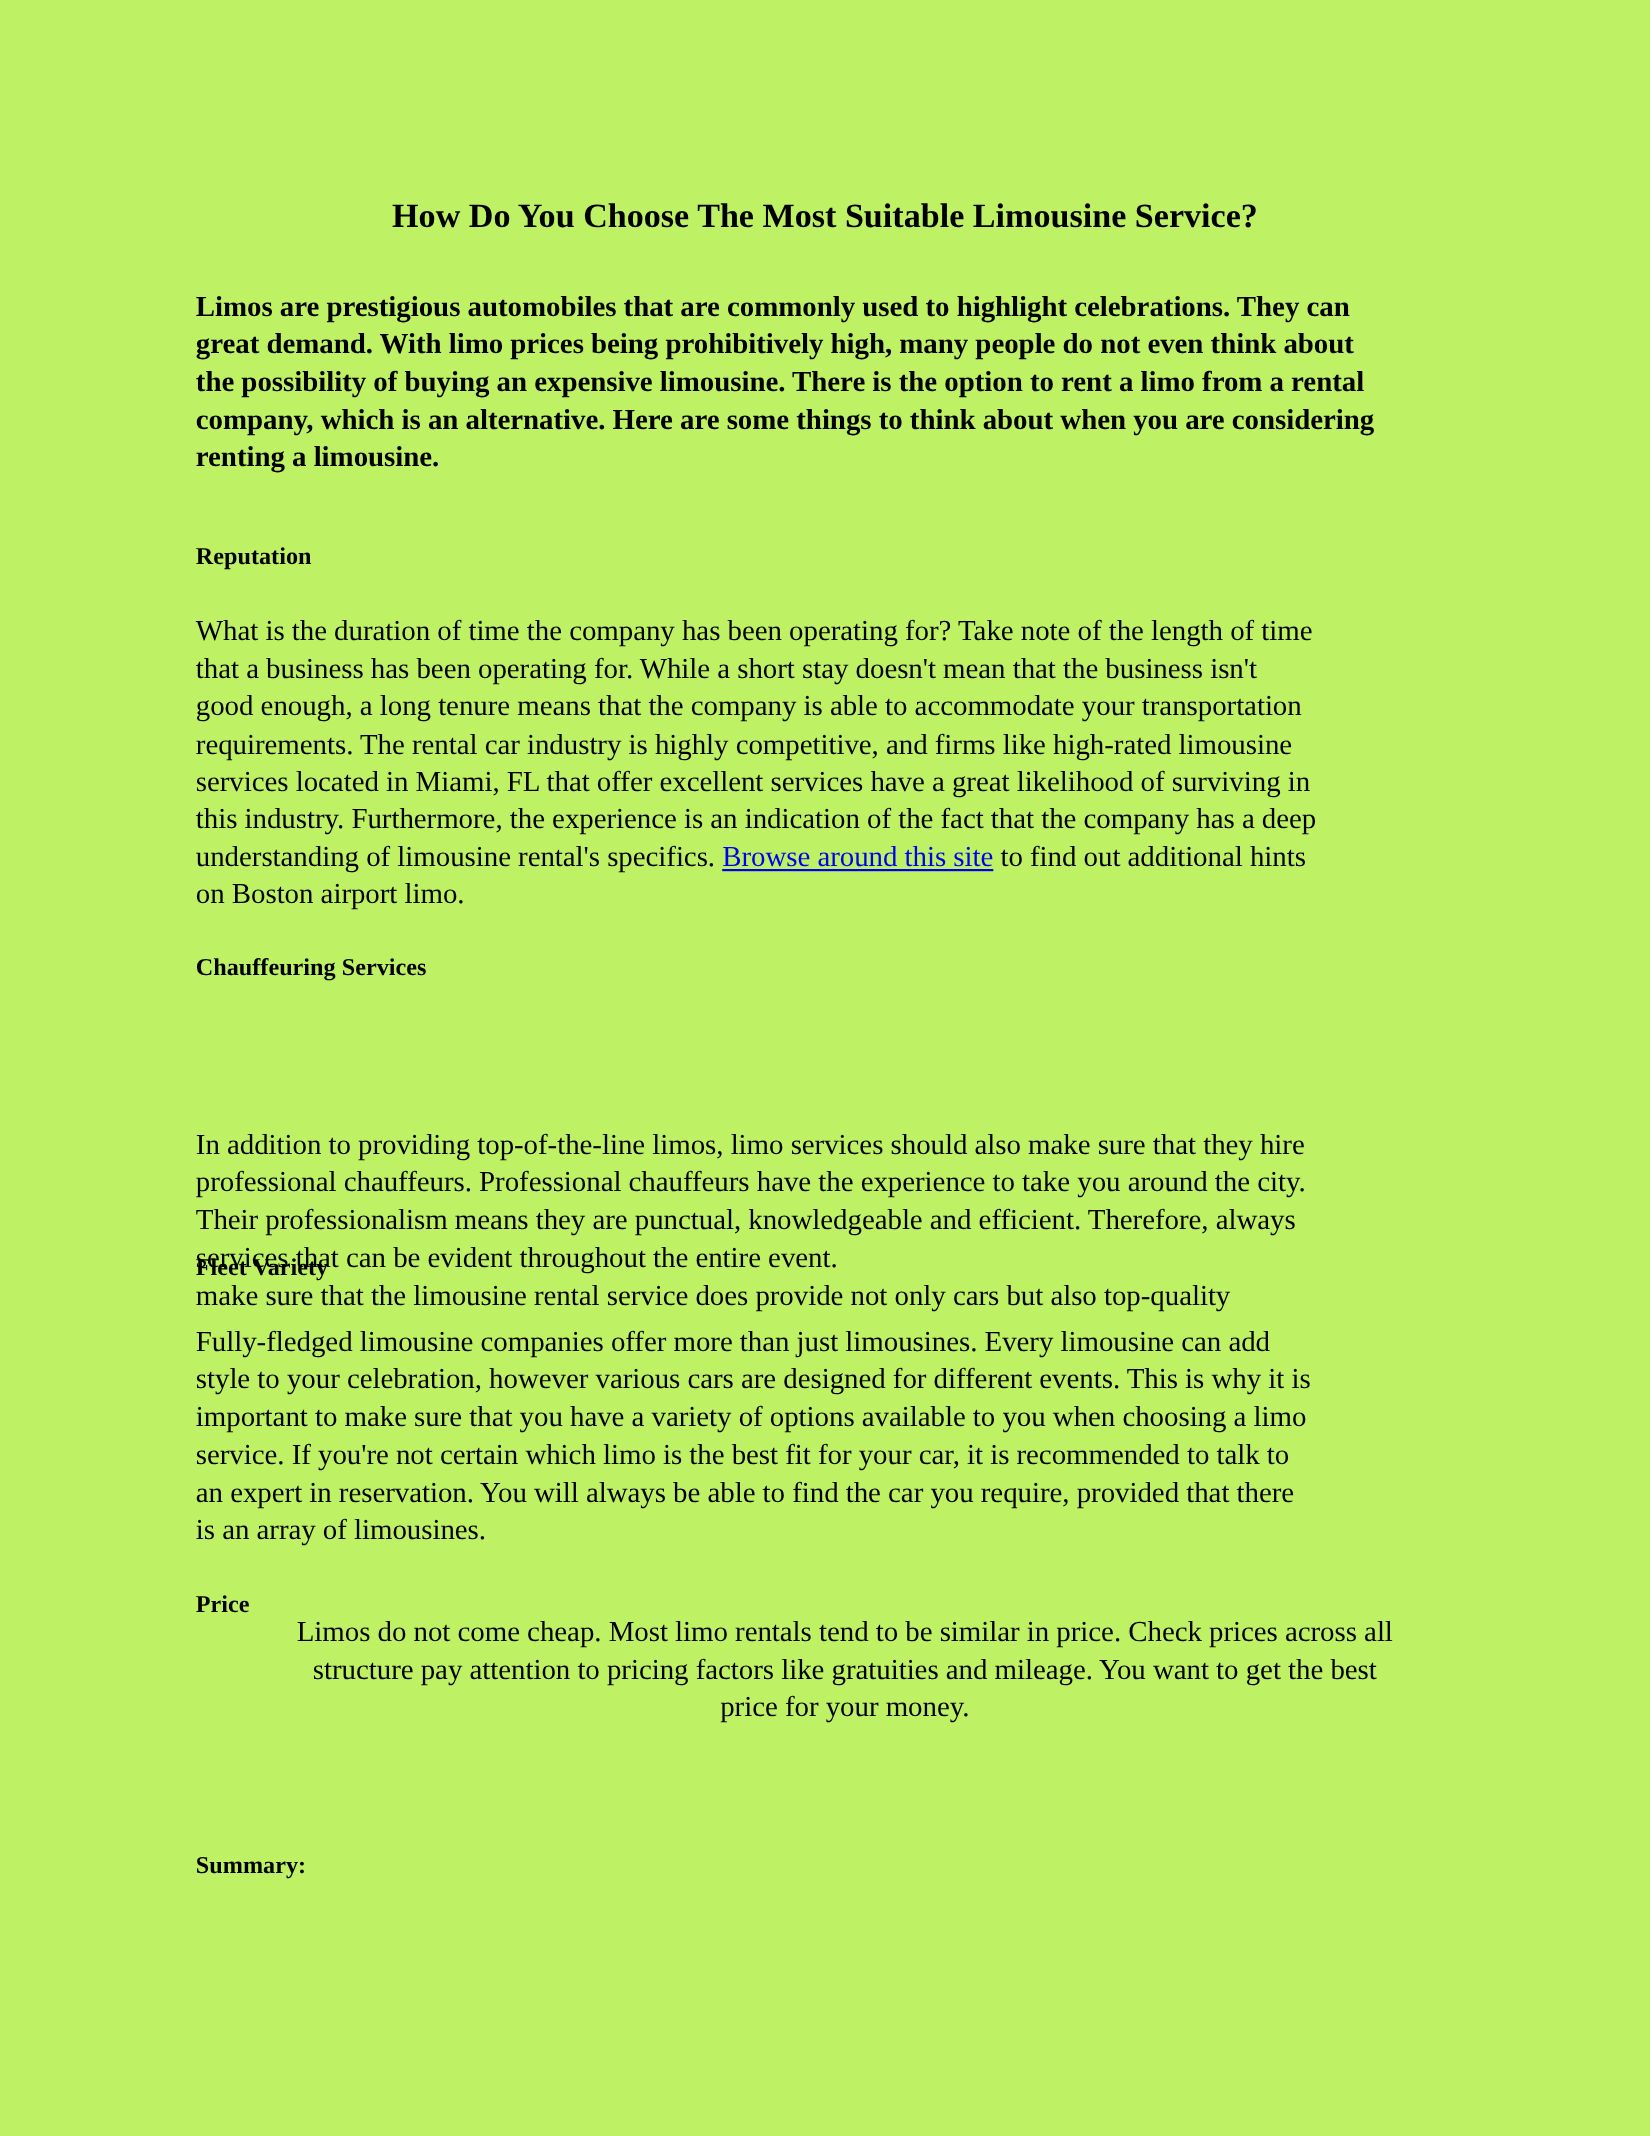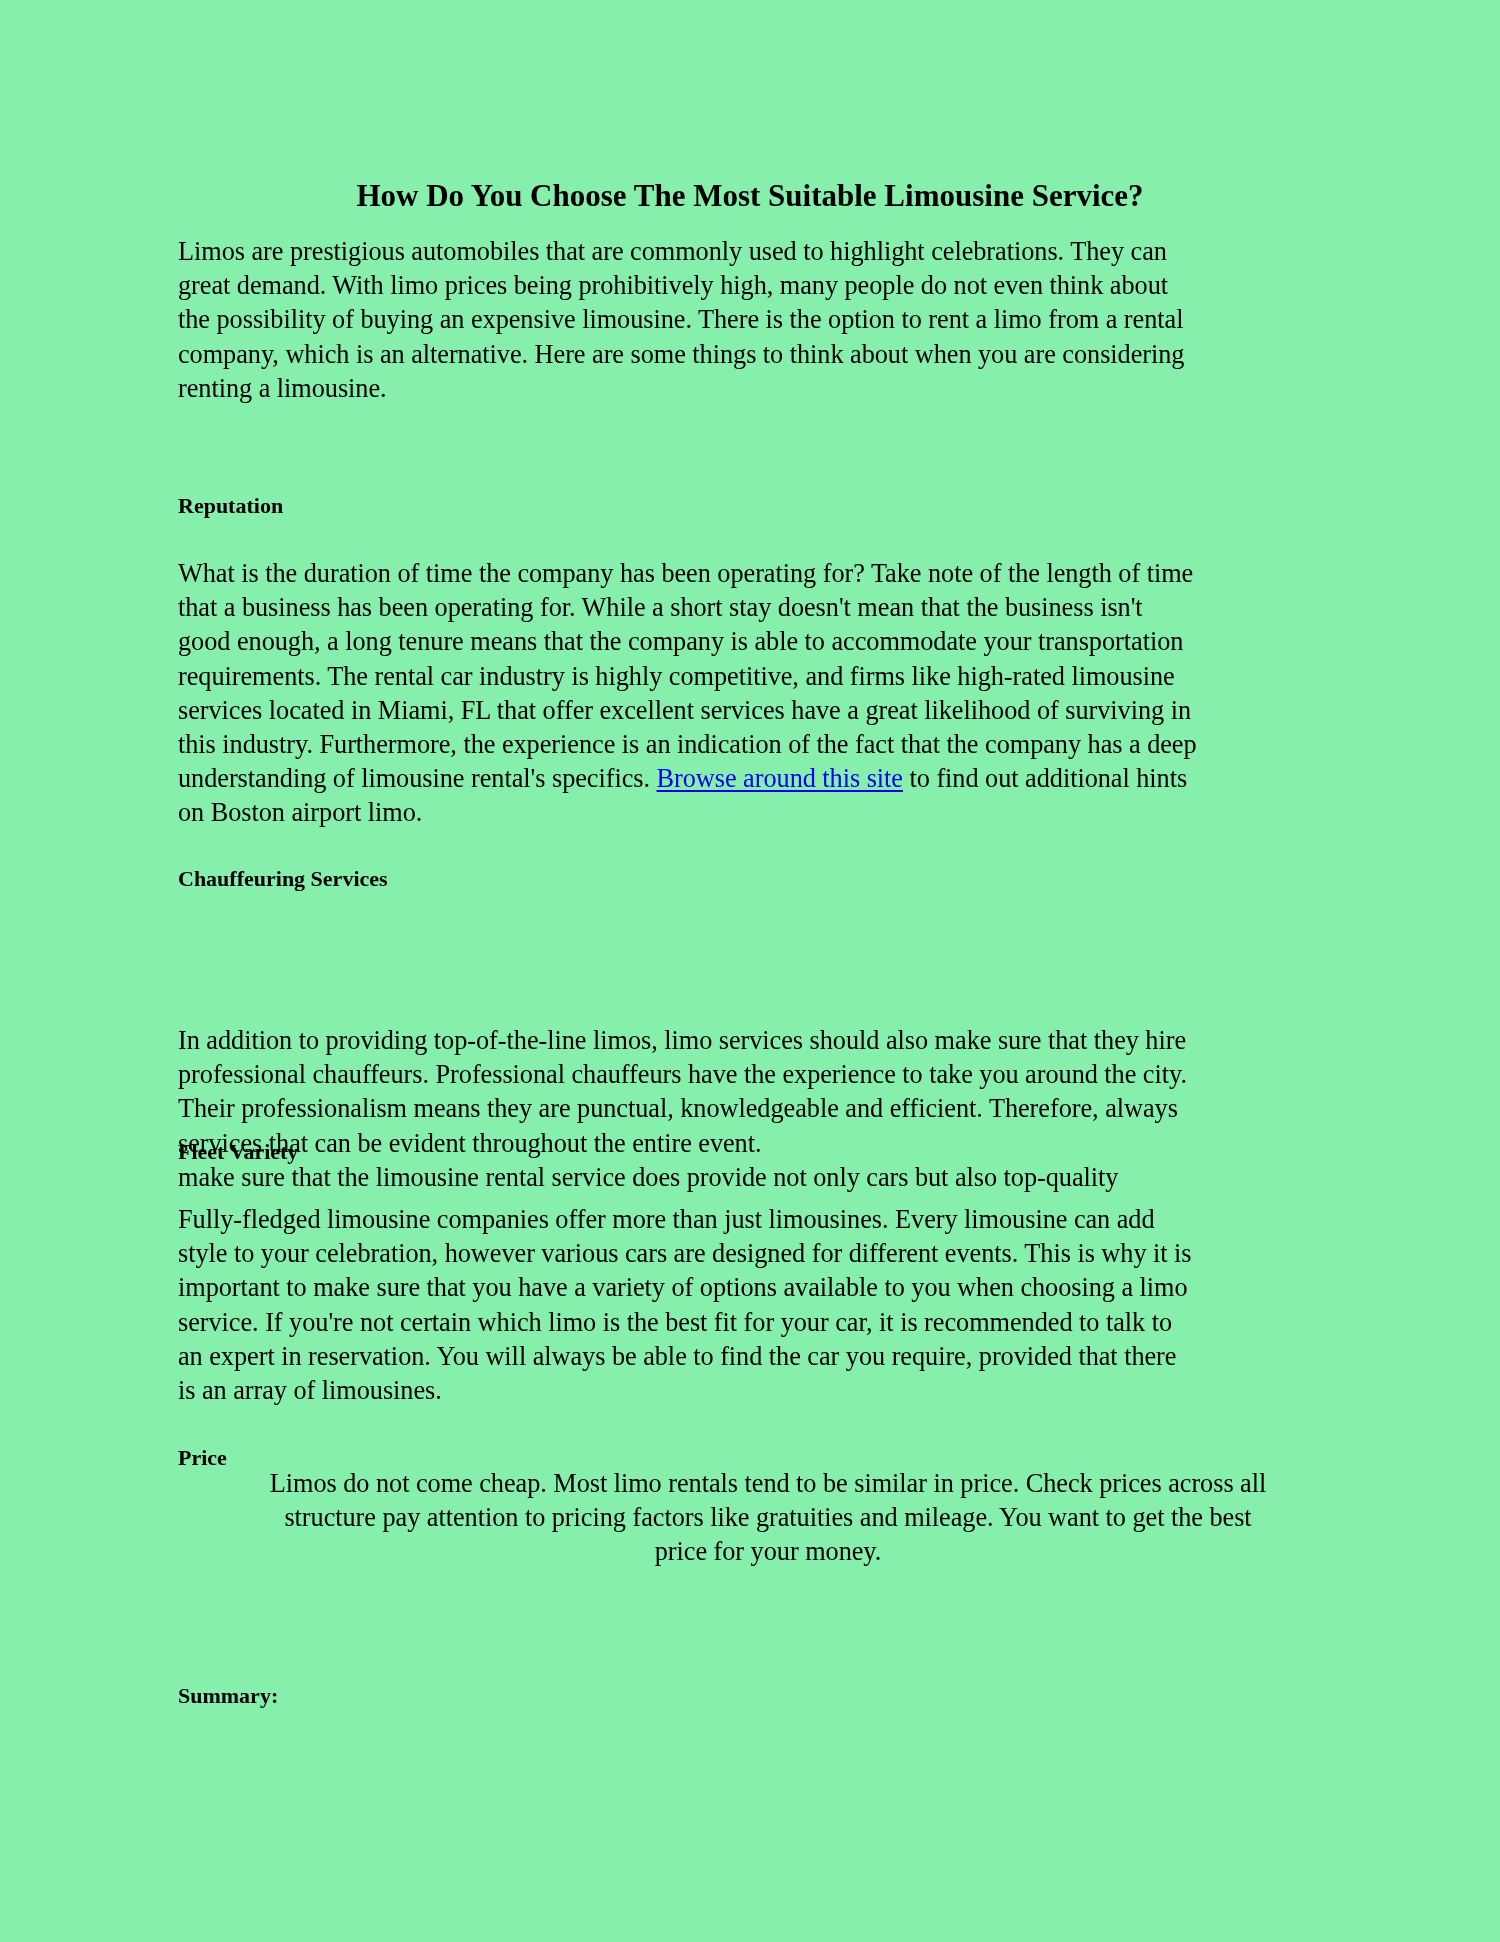--- a/index.html
+++ b/index.html
@@ -14,21 +14,21 @@
       overflow: hidden;
       font-family: "Liberation Serif", serif;
       color: #000000;
     }
     .page {
       position: absolute;
       left: 0;
       top: 0;
       width: 1500px;
       height: 1942px;
-      background: #86efac;
+      background: #bef264;
     }
     .title {
       position: absolute;
       left: 0;
       width: 1500px;
       top: 176px;
       text-align: center;
       font-weight: bold;
       font-size: 31px;
       line-height: 40px;
@@ -61,21 +61,21 @@
       text-underline-offset: 3px;
     }
   </style>
 </head>
 <body>
 
 <div class="page">
 
   <h1 class="title">How Do You Choose The Most Suitable Limousine Service?</h1>
 
-  <div class="block para" style="top:235px;">
+  <div class="block para" style="top:262px;font-weight:bold;">
     <span class="line">Limos are prestigious automobiles that are commonly used to highlight celebrations. They can</span>
     <span class="line">great demand. With limo prices being prohibitively high, many people do not even think about</span>
     <span class="line">the possibility of buying an expensive limousine. There is the option to rent a limo from a rental</span>
     <span class="line">company, which is an alternative. Here are some things to think about when you are considering</span>
     <span class="line">renting a limousine.</span>
   </div>
 
   <div class="block heading" style="top:489px;">Reputation</div>
   <div class="block para" style="top:557px;">
     <span class="line">What is the duration of time the company has been operating for? Take note of the length of time</span>

